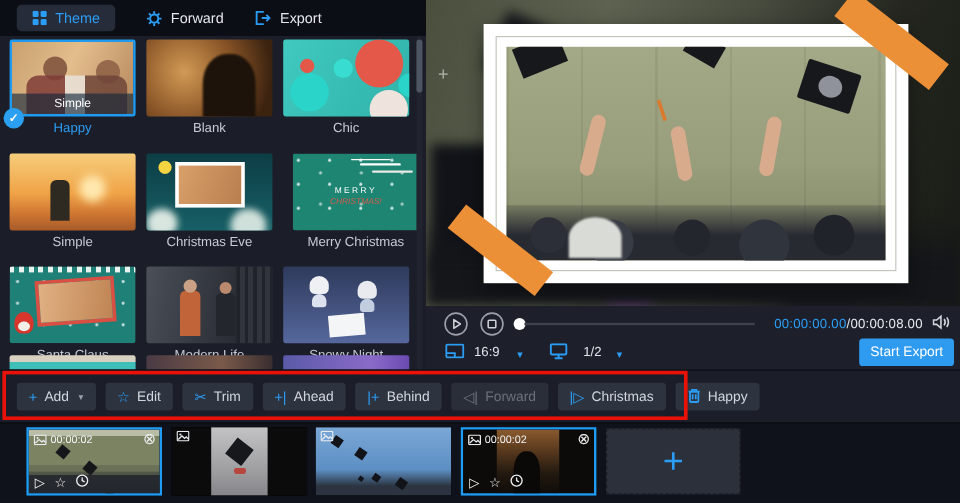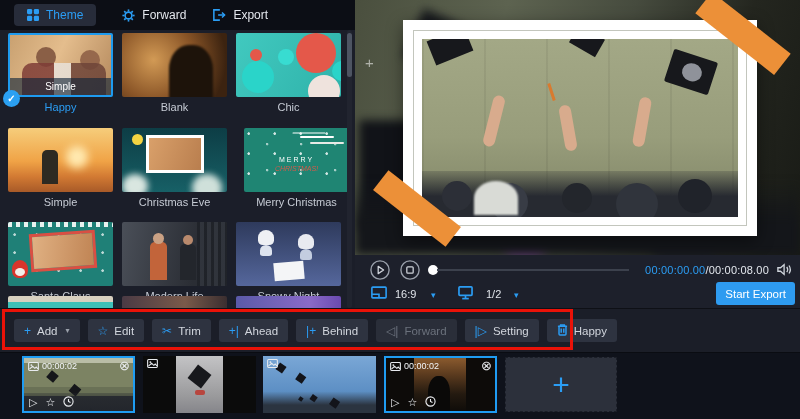--- a/index.html
+++ b/index.html
@@ -392,21 +392,21 @@
       <div class="tbtn">
         <span class="tic">|+</span>
         <span>Behind</span>
       </div>
       <div class="tbtn disabled">
         <span class="tic">◁|</span>
         <span>Forward</span>
       </div>
       <div class="tbtn">
         <span class="tic">|▷</span>
-        <span>Setting</span>
+        <span>Christmas</span>
       </div>
       <div class="tbtn">
         <span class="tic"><svg viewBox="0 0 12 14" width="11" height="13" fill="none" stroke="#2b9df4" stroke-width="1.6">
               <path d="M1 3.5 H11"></path>
               <path d="M4 3.5 V2 H8 V3.5"></path>
               <rect x="2.2" y="3.5" width="7.6" height="9.5" rx="1"></rect>
               <line x1="4.6" y1="6" x2="4.6" y2="10.5"></line>
               <line x1="7.4" y1="6" x2="7.4" y2="10.5"></line>
             </svg></span>
         <span>Happy</span>

